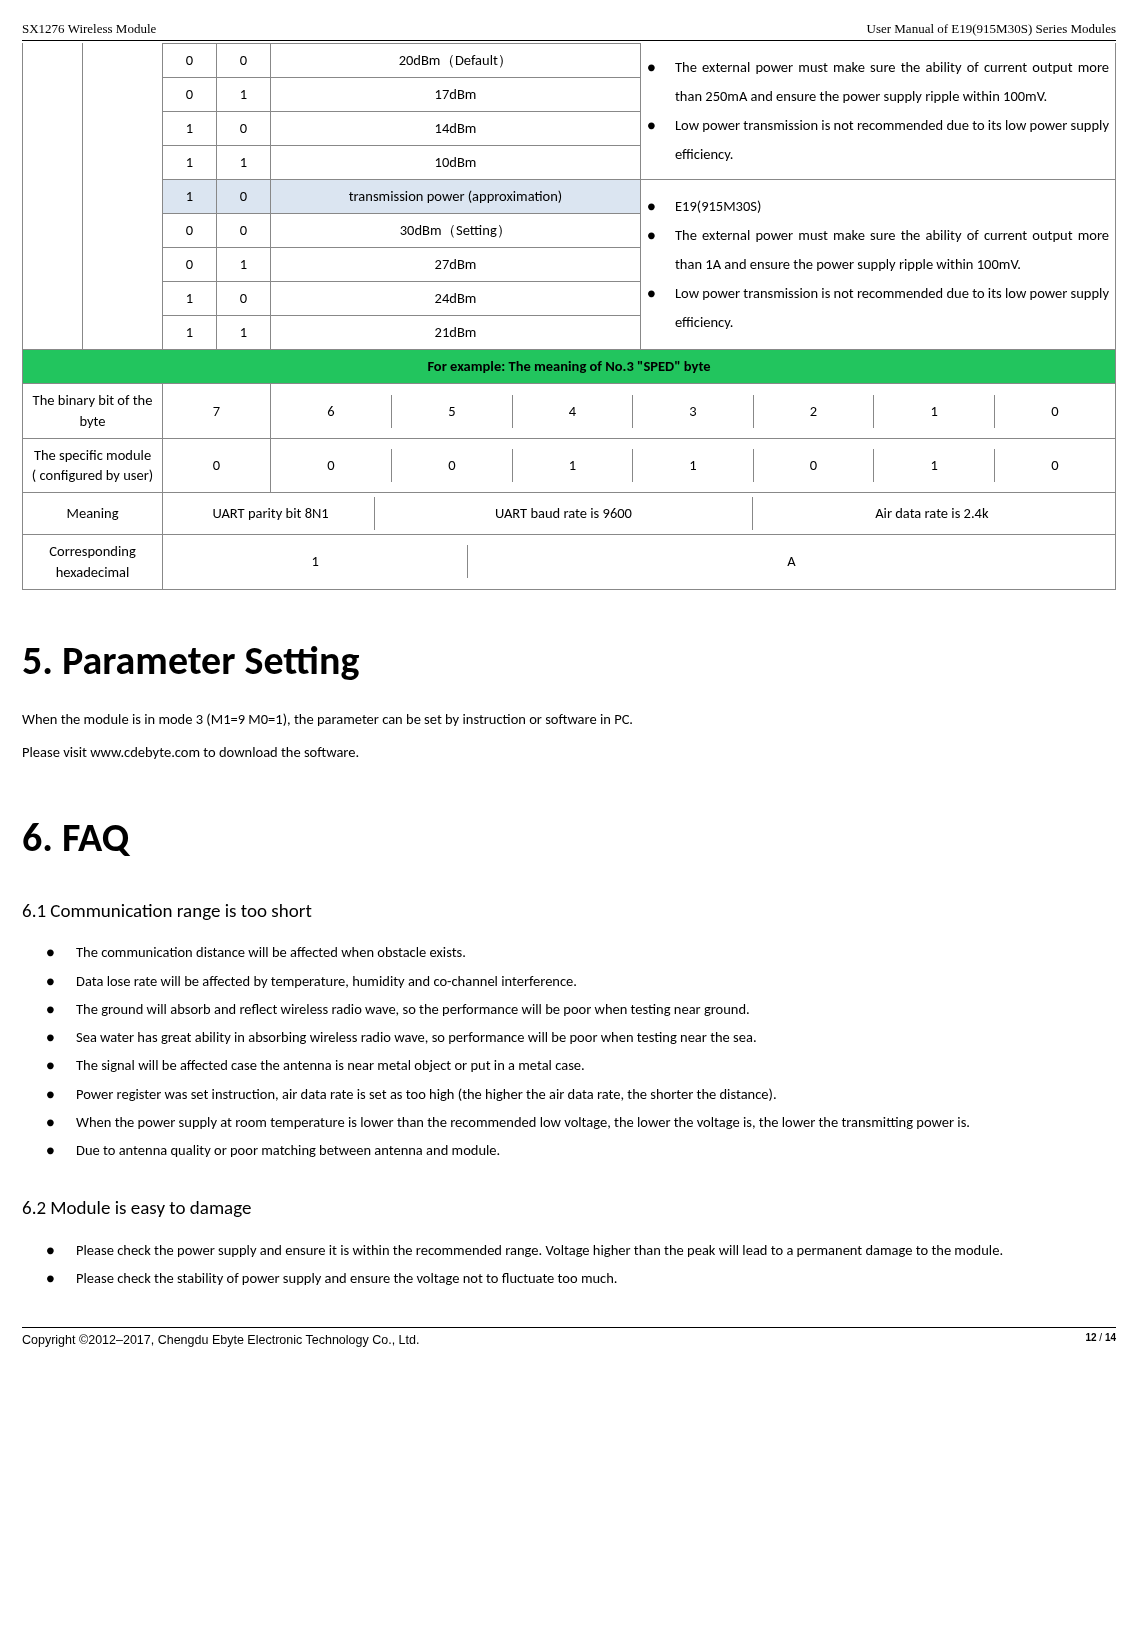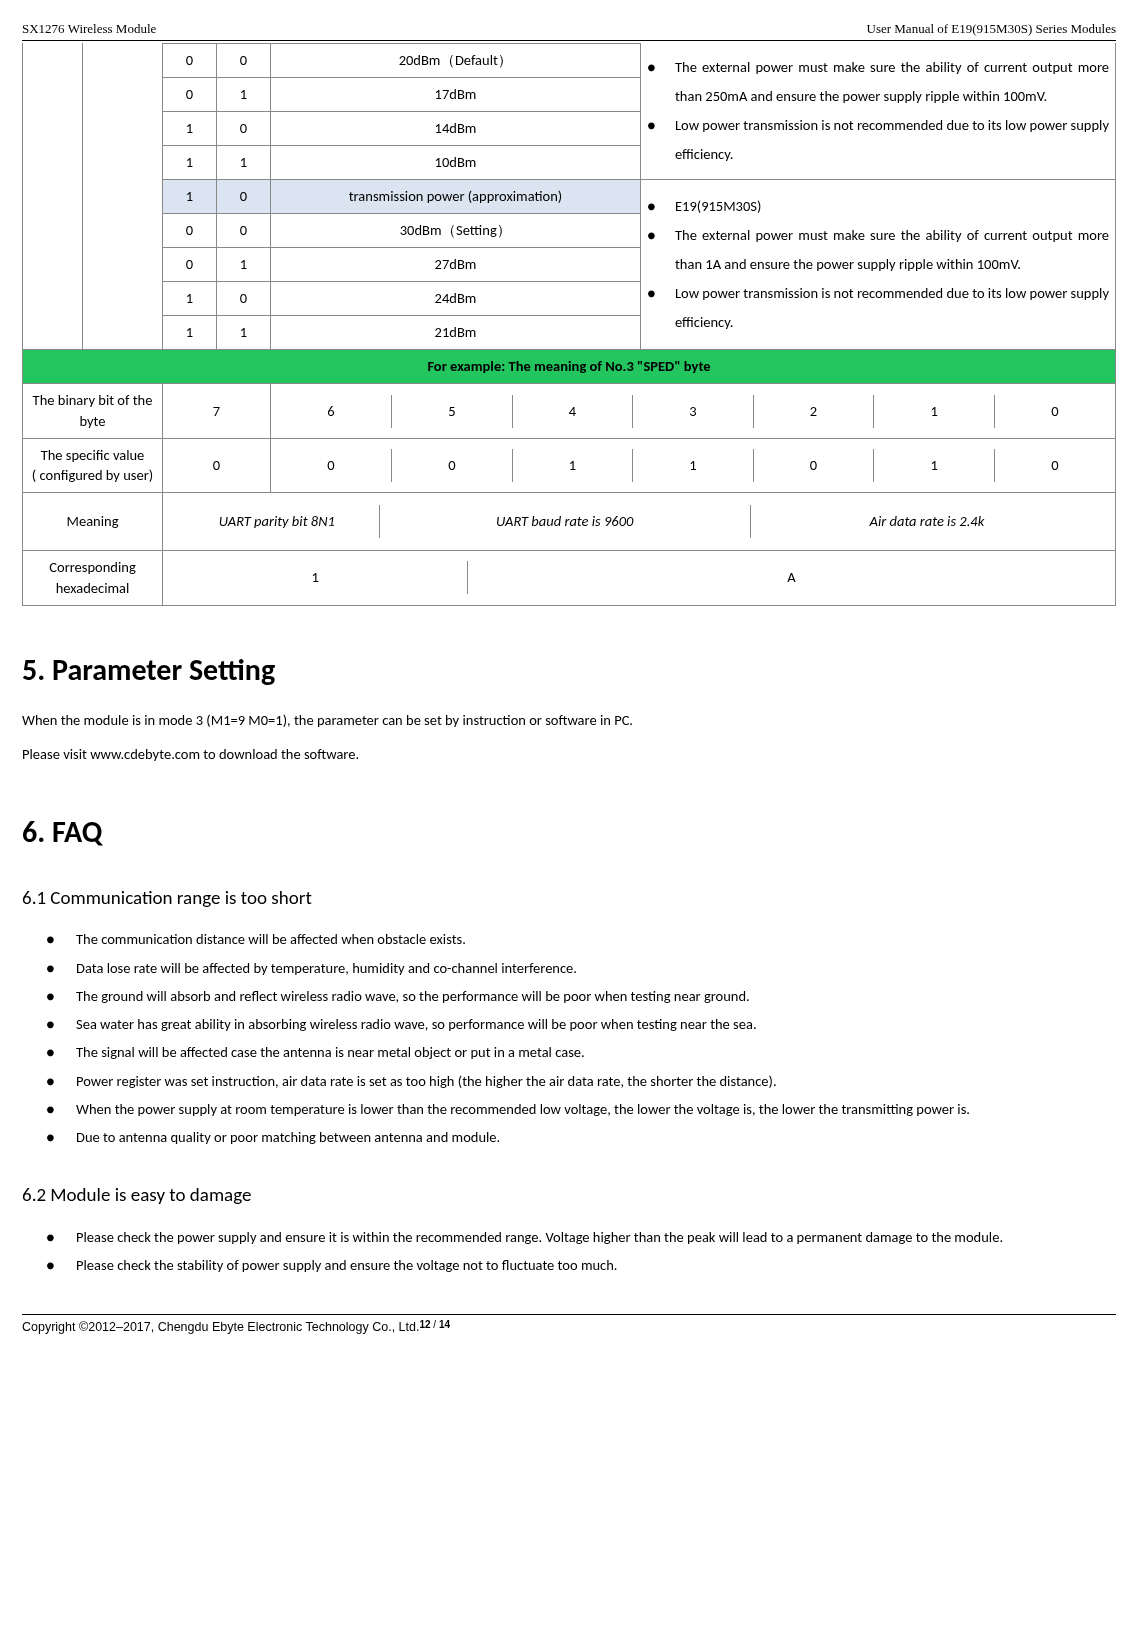--- a/index.html
+++ b/index.html
@@ -41,21 +41,21 @@
   }
   .bullets ul { list-style: none; }
   .bullets li { display: flex; }
   .bullets li .dot { flex: 0 0 28px; text-align: left; }
   .bullets li .txt { flex: 1; text-align: justify; }
   .shade { background: #dbe5f1; }
   .sect-hdr { background: #22c55e; font-weight: bold; }
   .two-line { line-height: 1.4; }
   h2.h1like {
     font-family: Calibri, Arial, sans-serif;
-    font-size: 30px;
+    font-size: 40px;
     font-weight: bold;
     margin: 42px 0 16px;
   }
   h3.h2like {
     font-family: Calibri, Arial, sans-serif;
     font-size: 19px;
     font-weight: normal;
     margin: 30px 0 14px;
     color: #000;
   }
@@ -74,21 +74,21 @@
     font-size: 14.5px;
     line-height: 1.95;
     text-align: justify;
   }
   ul.doclist > li .dot { flex: 0 0 54px; padding-left: 24px; }
   ul.doclist > li .txt { flex: 1; text-align: justify; }
   .ftr {
     border-top: 1px solid #000;
     margin-top: 34px;
     display: flex;
-    justify-content: flex-start;
+    justify-content: space-between;
     font-family: Arial, sans-serif;
     font-size: 12.5px;
     padding-top: 3px;
   }
   .ftr .pg { font-size: 10px; }
   .ftr .pg b { font-weight: bold; }
 </style>
 </head>
 <body>
 
@@ -203,21 +203,21 @@
           <td style="border:none;border-right:1px solid #888;">2</td>
           <td style="border:none;border-right:1px solid #888;">1</td>
           <td style="border:none;">0</td>
         </tr>
       </tbody>
           </table>
     </td>
   </tr>
   <tr>
     <td colspan="2" class="two-line">
-      <span>The specific value</span><br>
+      <span>The specific module</span><br>
       <span>( configured by user)</span>
     </td>
     <td colspan="2">0</td>
     <td colspan="2" style="padding:0;">
       <table style="border-collapse:collapse;width:100%;height:100%;table-layout:fixed;">
         <tbody>
               <tr>
           <td style="border:none;border-right:1px solid #888;">0</td>
           <td style="border:none;border-right:1px solid #888;">0</td>
           <td style="border:none;border-right:1px solid #888;">1</td>
@@ -225,21 +225,21 @@
           <td style="border:none;border-right:1px solid #888;">0</td>
           <td style="border:none;border-right:1px solid #888;">1</td>
           <td style="border:none;">0</td>
         </tr>
       </tbody>
           </table>
     </td>
   </tr>
   <tr>
     <td colspan="2">Meaning</td>
-    <td colspan="4" style="padding:12px;font-style:italic;">
+    <td colspan="4" style="padding:4px;">
       <table style="border-collapse:collapse;width:100%;height:100%;table-layout:fixed;">
         <colgroup>
               <col style="width:22%">
               <col style="width:40%">
               <col>
             </colgroup>
         <tbody>
               <tr>
           <td style="border:none;border-right:1px solid #888;">UART parity bit 8N1</td>
           <td style="border:none;border-right:1px solid #888;">UART baud rate is 9600</td>

